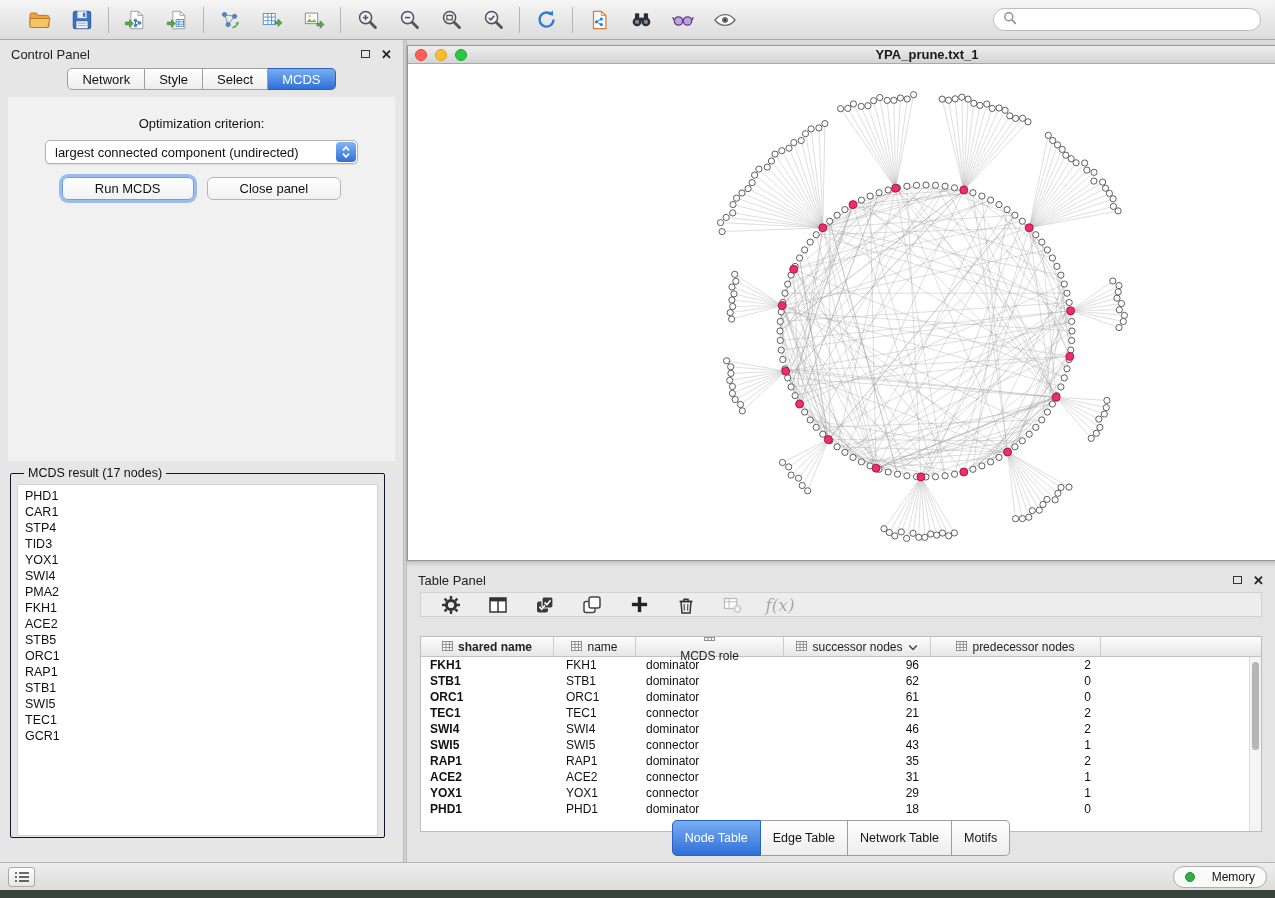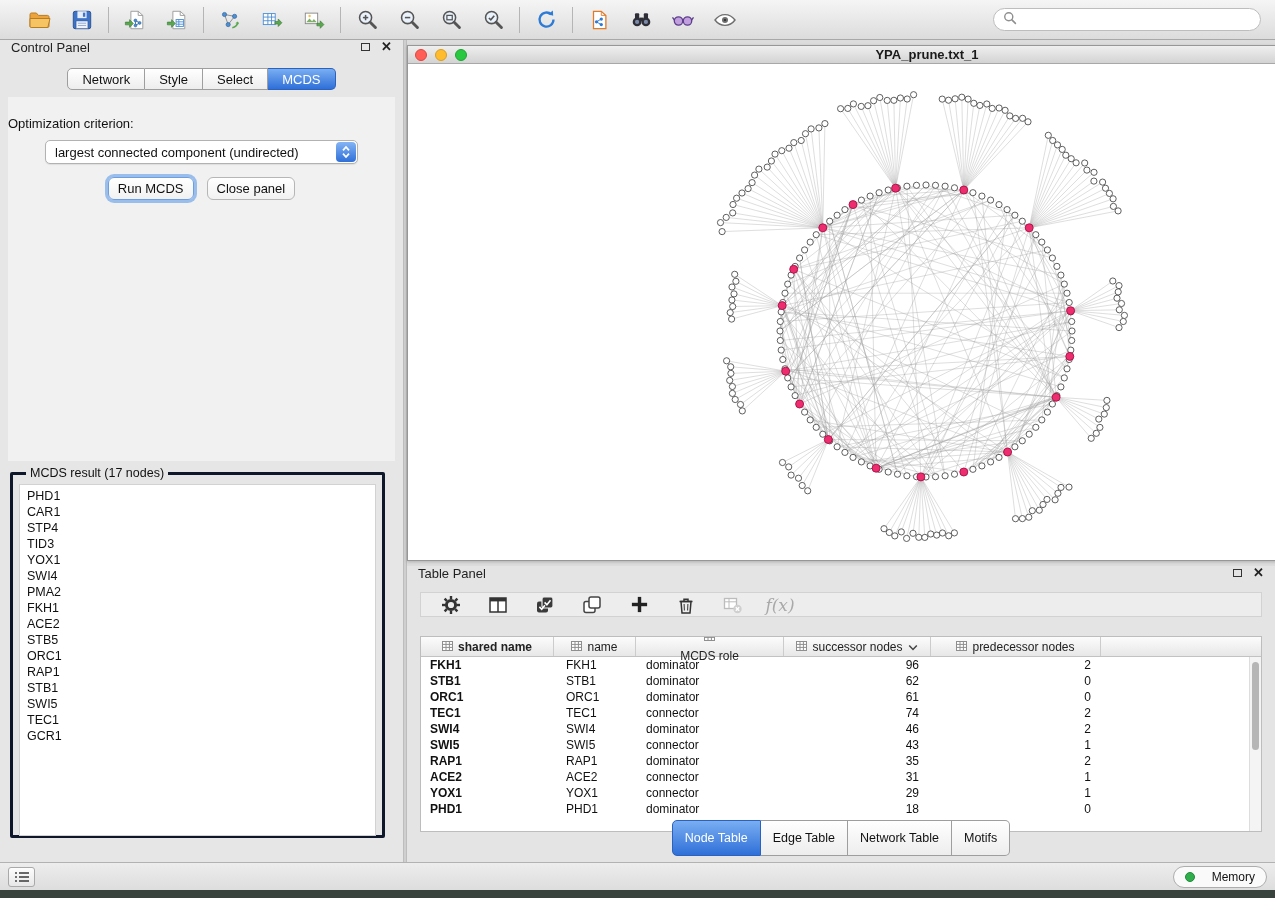--- a/index.html
+++ b/index.html
@@ -13,43 +13,43 @@
   .tool-groups{display:flex;align-items:center;}
   .tool-group{display:flex;align-items:center;gap:16px;padding:0 13px;}
   .tool-sep{width:1px;height:26px;background:#b5b5b5;}
   .tool-icon{width:26px;height:26px;display:flex;align-items:center;justify-content:center;cursor:pointer;}
   .search-box{margin-left:auto;width:268px;height:23px;background:#fff;border:1px solid #bdbdbd;
     border-radius:12px;display:flex;align-items:center;padding:0 9px;gap:5px;}
   .search-box input{border:none;outline:none;flex:1;font-size:12px;background:transparent;font-family:inherit;}
 
   
   .control-panel{position:absolute;left:0;top:40px;width:403px;height:822px;background:#e6e6e6;}
-  .panel-header{height:28px;display:flex;align-items:flex-start;padding:0 11px;font-size:13px;color:#222;}
+  .panel-header{height:28px;display:flex;align-items:center;padding:0 11px;font-size:13px;color:#222;}
   .win-btns{margin-left:auto;display:flex;gap:11px;align-items:center;}
   .float-icon{width:9px;height:8px;border:1.5px solid #333;display:inline-block;cursor:pointer;}
   .close-x{font-size:13px;font-weight:bold;color:#222;cursor:pointer;line-height:1;}
   .seg-tabs{display:flex;justify-content:center;margin-top:0;}
   .seg{height:22px;padding:0 14px;background:linear-gradient(#ffffff,#ededed);
     border:1px solid #9e9e9e;border-left:none;font-size:13px;display:flex;align-items:center;color:#111;cursor:pointer;}
   .seg:first-child{border-left:1px solid #9e9e9e;border-radius:5px 0 0 5px;}
   .seg:last-child{border-radius:0 5px 5px 0;}
   .seg.active{background:linear-gradient(#79aef2,#2f6fd8);color:#fff;border-color:#2a62bd;}
   .seg.small{height:36px;font-size:12.5px;padding:0 12px;}
   .cp-content{position:absolute;left:8px;top:57px;width:387px;height:364px;background:#f1f1f1;}
-  .opt-label{margin-top:19px;font-size:13px;}
+  .opt-label{text-align:center;margin-top:19px;font-size:13px;}
   .combo{margin:9px auto 0;width:313px;height:24px;background:#fff;border:1px solid #b2b2b2;border-radius:5px;
     display:flex;align-items:center;font-size:13px;padding-left:9px;position:relative;cursor:pointer;
     box-shadow:0 1px 1px rgba(0,0,0,.08);}
   .combo-btn{position:absolute;right:1px;top:1px;width:20px;height:20px;border-radius:4px;
     background:linear-gradient(#83b4f4,#2f6fd8);display:flex;align-items:center;justify-content:center;}
   .btn-row{display:flex;justify-content:center;gap:13px;margin-top:13px;}
-  .btn{height:23px;padding:0 9px;background:linear-gradient(#ffffff,#f1f1f1);border:1px solid #b6b6b6;
+  .btn{height:23px;padding:0 32px;background:linear-gradient(#ffffff,#f1f1f1);border:1px solid #b6b6b6;
     border-radius:6px;font-size:13px;font-family:inherit;cursor:pointer;color:#111;}
   .btn.focused{box-shadow:0 0 0 3px rgba(96,156,233,.6);border-color:#6f9ee0;}
-  .result-box{position:absolute;left:10px;top:426px;width:375px;height:372px;border:3px solid #0f172a;
+  .result-box{position:absolute;left:10px;top:426px;width:375px;height:372px;border:1px solid #0f172a;
     border-radius:2px;padding:4px 6px 6px 6px;}
   .result-box legend{font-size:12.5px;margin-left:7px;padding:0 4px;color:#111;}
   .result-list{width:100%;height:352px;background:#fff;border:1px solid #d2d2d2;overflow:hidden;
     font-size:12.5px;line-height:16px;padding:3px 0 0 7px;}
   .list-item{cursor:default;}
 
   
   .gutter{position:absolute;left:403px;top:40px;width:4px;height:822px;background:#cfcfcf;
     border-left:1px solid #bdbdbd;border-right:1px solid #bdbdbd;cursor:col-resize;}
 
@@ -744,21 +744,21 @@
               <div class="tcell c-name">ORC1</div>
               <div class="tcell c-role">dominator</div>
               <div class="tcell c-succ">61</div>
               <div class="tcell c-pred">0</div>
               <div class="tcell c-fill"></div>
             </div>
             <div class="trow">
               <div class="tcell c-shared">TEC1</div>
               <div class="tcell c-name">TEC1</div>
               <div class="tcell c-role">connector</div>
-              <div class="tcell c-succ">74</div>
+              <div class="tcell c-succ">21</div>
               <div class="tcell c-pred">2</div>
               <div class="tcell c-fill"></div>
             </div>
             <div class="trow">
               <div class="tcell c-shared">SWI4</div>
               <div class="tcell c-name">SWI4</div>
               <div class="tcell c-role">dominator</div>
               <div class="tcell c-succ">46</div>
               <div class="tcell c-pred">2</div>
               <div class="tcell c-fill"></div>

